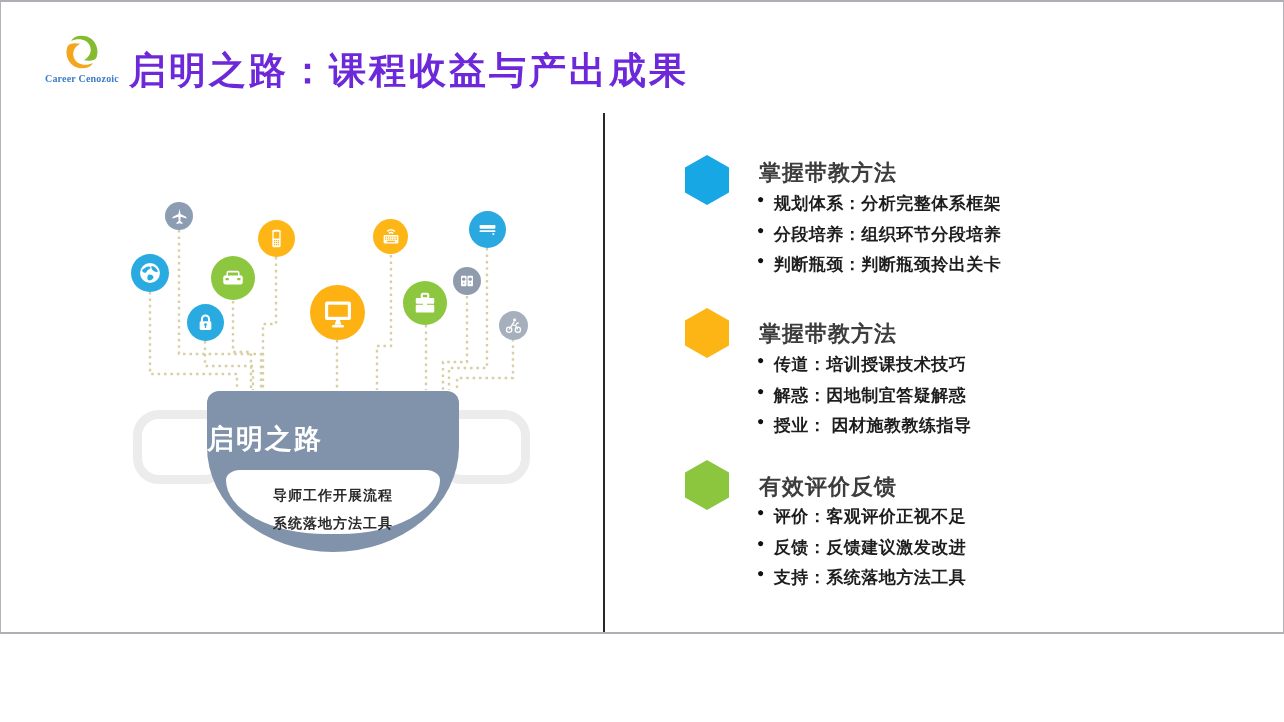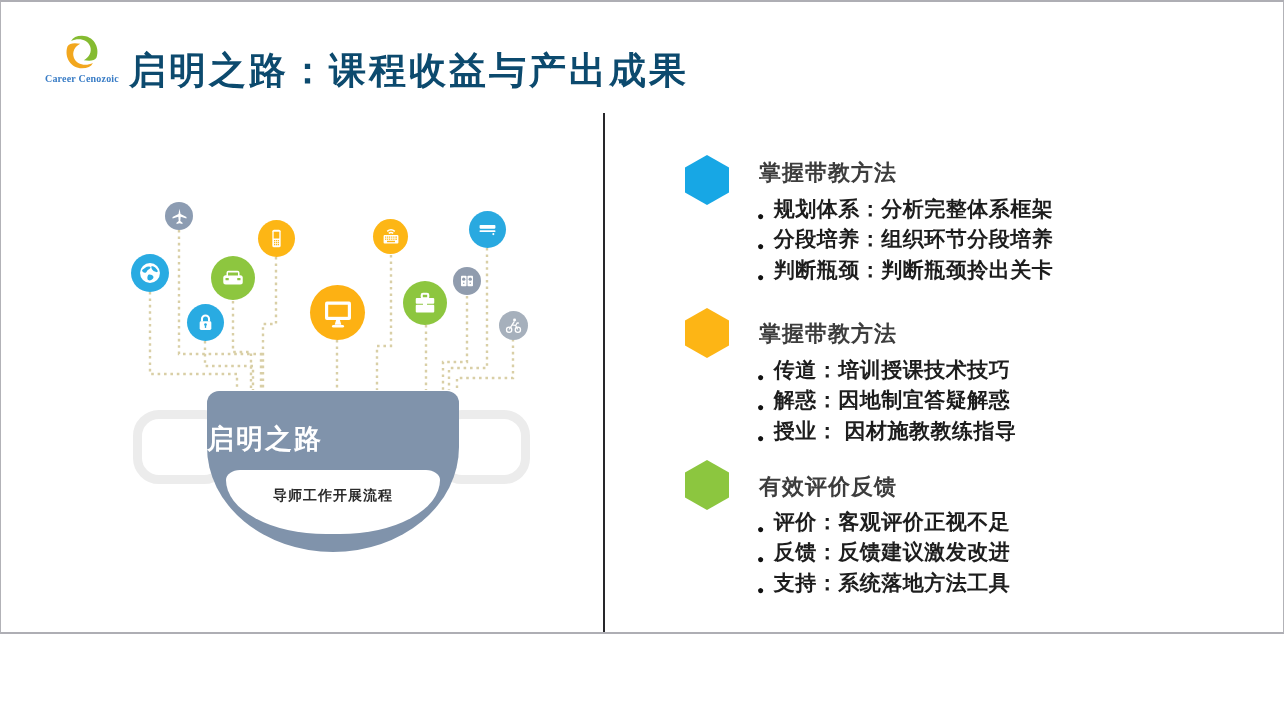--- a/index.html
+++ b/index.html
@@ -8,21 +8,21 @@
   .slide {
     position:relative; width:1284px; height:634px; background:#fff; overflow:hidden;
     border:1px solid #b2b2b7; border-top:2px solid #aeaeb4; border-bottom:2px solid #aeaeb4;
   }
   
   .logo { position:absolute; left:36px; top:30px; width:90px; text-align:center; }
   .logo svg { display:block; margin:0 auto; }
   .logo-text { margin-top:1px; font-family:"Liberation Serif","DejaVu Serif",serif;
     font-weight:bold; font-size:10px; color:#3a7dc6; letter-spacing:.2px; white-space:nowrap; }
   .title { position:absolute; left:128px; top:44px; font-size:37px; font-weight:bold;
-    color:#0c4a6e; letter-spacing:3px; white-space:nowrap;font-family:Liberation Serif, serif; }
+    color:#6d28d9; letter-spacing:3px; white-space:nowrap;font-family:Liberation Serif, serif; }
   
   .divider { position:absolute; left:602px; top:111px; width:2px; height:527px; background:#26262a; }
   
   .dashes { position:absolute; left:0; top:0; z-index:0; }
   
   .handle { position:absolute; top:408px; height:74px; border:9px solid #ececec; border-radius:26px; z-index:1; background:#fff; }
   .handle.left  { left:132px; width:97px; }
   .handle.right { left:435px; width:94px; }
   .pot { position:absolute; left:206px; top:389px; width:252px; height:161px; z-index:2;
     background:#8093ab; border-radius:12px 12px 126px 126px / 12px 12px 105px 105px; }
@@ -37,21 +37,21 @@
   .hex { position:absolute; left:684px; width:44px; height:50px;
     clip-path:polygon(50% 0,100% 25%,100% 75%,50% 100%,0 75%,0 25%); }
   .hex.c1 { top:153px; background:#17a7e5; }
   .hex.c2 { top:306px; background:#fdb515; }
   .hex.c3 { top:458px; background:#8cc63f; }
   .sec-heading { position:absolute; left:758px; font-size:22px; line-height:30px; font-weight:bold;
     color:#3d3d3d; letter-spacing:1px; white-space:nowrap; }
   .sec-heading.h1 { top:156px; } .sec-heading.h2 { top:317px; } .sec-heading.h3 { top:470px; }
   .bullets { position:absolute; left:756px; list-style:none; }
   .bullets.b1 { top:190px; } .bullets.b2 { top:351px; } .bullets.b3 { top:503px; }
-  .bullets li { display:flex; align-items:flex-end; height:30.5px; font-size:21px; font-weight:600;
+  .bullets li { display:flex; align-items:flex-start; height:30.5px; font-size:17px; font-weight:600;
     color:#1d1d1d; letter-spacing:.5px; white-space:nowrap; }
   .bullets li::before { content:"●"; font-size:12px; margin-right:9px; color:#111; }
   
   .footer-dots { position:absolute; left:1174px; top:635px; display:flex; gap:5px; }
   .footer-dots span { width:23px; height:23px; border-radius:50%; display:block; }
   .fd1 { background:#5fa33e; } .fd2 { background:#4aabe0; } .fd3 { background:#f8a320; }
   .footer-brand { position:absolute; left:1148px; top:662px; width:108px; text-align:center;
     font-size:18px; font-weight:600; color:#333; letter-spacing:1px; white-space:nowrap; }
 </style>
 </head>
@@ -83,20 +83,21 @@
       <path d="M512,337 V376 H456 V388"></path>
     </g>
   </svg>
 
   <div class="handle left"></div>
   <div class="handle right"></div>
   <div class="pot">
     <div class="pot-title">启明之路</div>
     <div class="pot-inner">
       <div>导师工作开展流程</div>
+      <div>系统落地方法工具</div>
     </div>
   </div>
 
   <div class="ic" style="left:164px;top:200px;width:28px;height:28px;background:#8c9cb2">
     <svg width="19" height="19" viewBox="0 0 24 24" fill="#fff">
         <path d="M12 2.2l1.3 6.6 7.5 3.8v2l-7.3-2.2-.5 5.3 2.8 2.3v1.6L12 20.5l-3.8 1.1V20l2.8-2.3-.5-5.3-7.3 2.2v-2l7.5-3.8L12 2.2z"></path>
       </svg>
   </div>
   <div class="ic" style="left:130px;top:252px;width:38px;height:38px;background:#29abe2">
     <svg width="26" height="26" viewBox="0 0 24 24">

